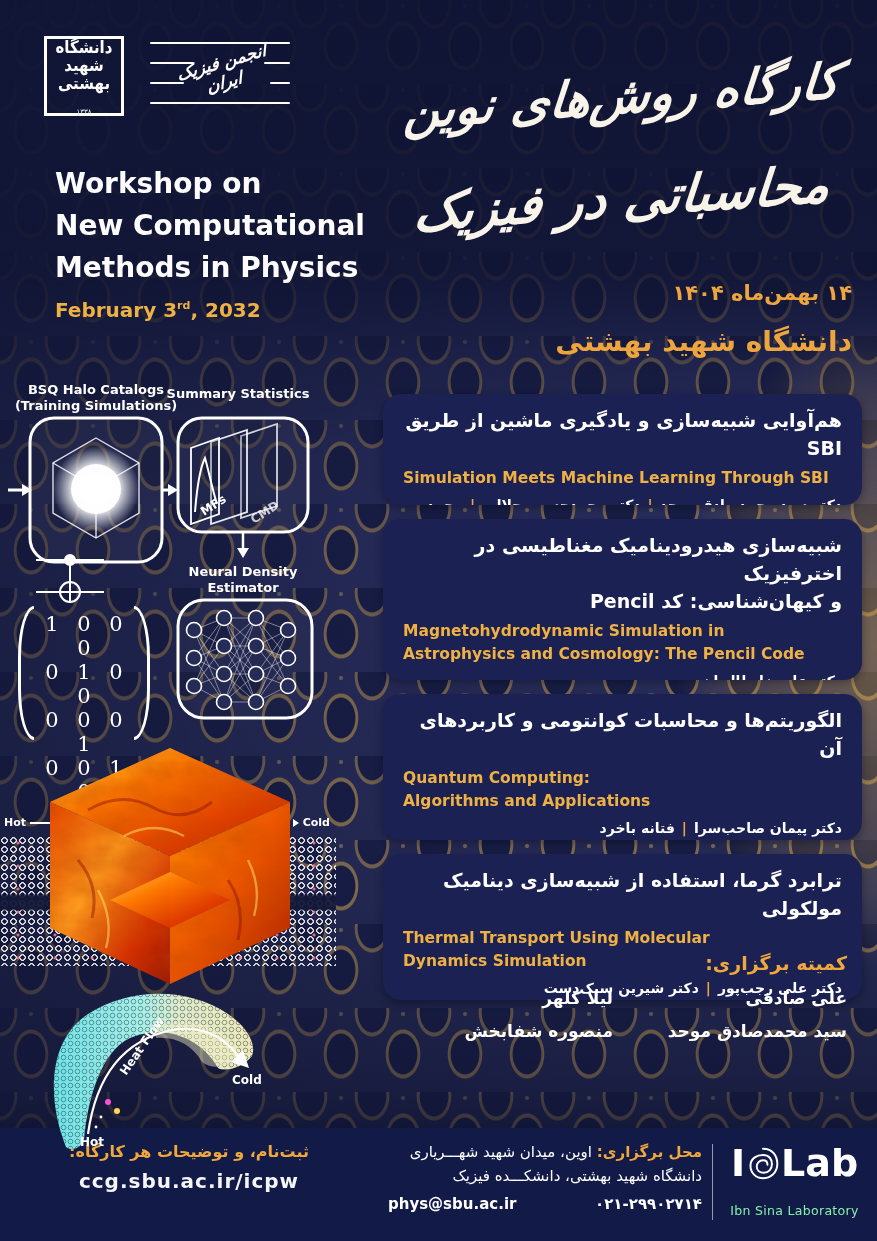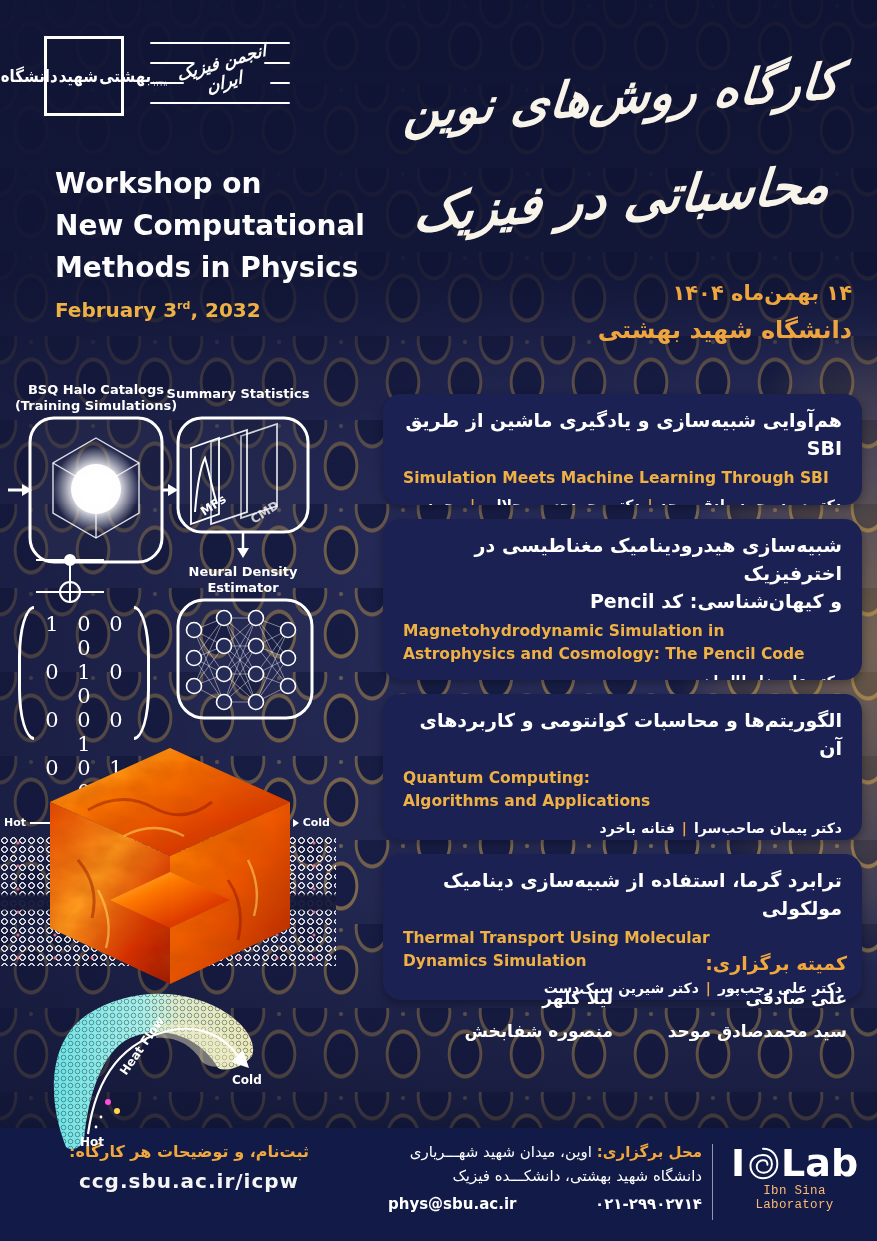--- a/index.html
+++ b/index.html
@@ -14,35 +14,35 @@
       radial-gradient(ellipse 24px 34px at 62px 4px, rgba(23,29,70,.9) 0 58%, rgba(199,159,82,.66) 62% 70%, transparent 74%),
       linear-gradient(180deg,#2c3162 0%,#2e3366 38%,#292e5b 68%,#232850 100%);
     background-size:62px 84px,62px 84px,62px 84px,62px 84px,100% 100%;}
   .shade{position:absolute;inset:0;
     background:
       radial-gradient(ellipse 270px 430px at 100% 52%, rgba(208,163,72,.45), rgba(208,163,72,.15) 58%, transparent 75%),
       linear-gradient(100deg, rgba(18,22,54,.75) 0%, rgba(18,22,54,.45) 26%, rgba(18,22,54,.12) 52%, transparent 70%),
       linear-gradient(180deg, rgba(15,19,50,.95) 0%, rgba(15,19,50,.88) 22%, rgba(19,23,56,.55) 29%, rgba(22,26,60,.28) 36%, rgba(22,26,60,.12) 44%, rgba(22,26,60,.10) 72%, rgba(16,20,50,.55) 88%, rgba(13,17,44,.9) 94%);}
   
   .sbu-logo{position:absolute;left:44px;top:36px;width:74px;height:74px;border:3px solid #fff;
-    display:flex;flex-direction:row;align-items:center;justify-content:center;gap:1px;}
+    display:flex;flex-direction:column;align-items:center;gap:1px;}
   .sbu-logo .l{font-weight:bold;font-size:15px;line-height:17px;letter-spacing:1px;transform:scaleY(1.15);}
   .sbu-logo .y{font-size:7px;letter-spacing:2px;margin-top:15px;opacity:.95;}
   .ips-logo{position:absolute;left:150px;top:34px;width:140px;height:86px;}
   .ips-logo .ln{position:absolute;height:2px;background:#fff;border-radius:1px;}
   .ips-text{position:absolute;left:18px;top:18px;width:110px;text-align:center;font-size:17px;
     font-style:italic;font-weight:bold;transform:rotate(-16deg) skewX(-8deg);line-height:20px;}
   
   .title-fa{position:absolute;right:20px;top:60px;width:470px;text-align:center;direction:rtl;color:#f8f4ea;}
   .title-fa .c1,.title-fa .c2{font-style:italic;font-weight:bold;transform:rotate(-4deg) skewX(-9deg);}
   .title-fa .c1{font-size:49px;line-height:74px;}
   .title-fa .c2{font-size:51px;line-height:78px;margin-top:26px;}
   .date-fa{position:absolute;right:25px;top:281px;width:440px;text-align:right;direction:rtl;color:#efa53d;}
   .date-fa .d1{font-size:21px;font-weight:bold;}
-  .date-fa .d2{font-size:24px;font-weight:bold;margin-top:11px;}
+  .date-fa .d2{font-size:28px;font-weight:bold;margin-top:20px;}
   
   .title-en{position:absolute;left:55px;top:163px;font-size:28px;line-height:42px;font-weight:600;color:#fdfdfd;}
   .date-en{position:absolute;left:55px;top:298px;color:#eeb144;font-weight:bold;}
   .date-en .e1{font-size:20px;}
   .date-en .e1 sup{font-size:11px;}
   .date-en .e2{font-size:18px;margin-top:7px;}
   
   .fig-sbi{position:absolute;left:8px;top:378px;width:350px;height:350px;}
   .fig-sbi text{font-family:"DejaVu Sans",sans-serif;fill:#fff;font-weight:bold;}
   
@@ -91,21 +91,21 @@
   .f-reg .lab{color:#f0a73c;font-size:16px;font-weight:bold;direction:rtl;}
   .f-reg .url{color:#f5f5f5;font-size:20px;font-weight:bold;letter-spacing:1px;margin-top:8px;}
   .f-venue{position:absolute;left:388px;top:12px;width:314px;direction:rtl;text-align:right;font-size:15px;line-height:24px;}
   .f-venue .vl{color:#f0a73c;font-weight:bold;}
   .f-venue .row3{display:flex;direction:ltr;justify-content:space-between;margin-top:4px;font-weight:bold;}
   .f-venue .ph{direction:ltr;unicode-bidi:bidi-override;}
   .f-div{position:absolute;left:712px;top:16px;width:1px;height:76px;background:rgba(255,255,255,.55);}
   .f-islab{position:absolute;left:722px;top:14px;width:145px;text-align:center;}
   .islab-row{display:flex;align-items:center;justify-content:center;gap:1px;}
   .islab-row .big{font-size:38px;font-weight:bold;line-height:42px;}
-  .islab-sub{font-size:12.5px;margin-top:0;letter-spacing:.3px;color:#fdba74;font-family:Liberation Mono, monospace;}
+  .islab-sub{font-size:12.5px;margin-top:19px;letter-spacing:.3px;color:#86efac;}
 </style>
 </head>
 <body>
 
 <div class="poster">
   <div class="bg"></div>
   <div class="shade"></div>
 
   <div class="sbu-logo">
     <div class="l">دانشگاه</div>

